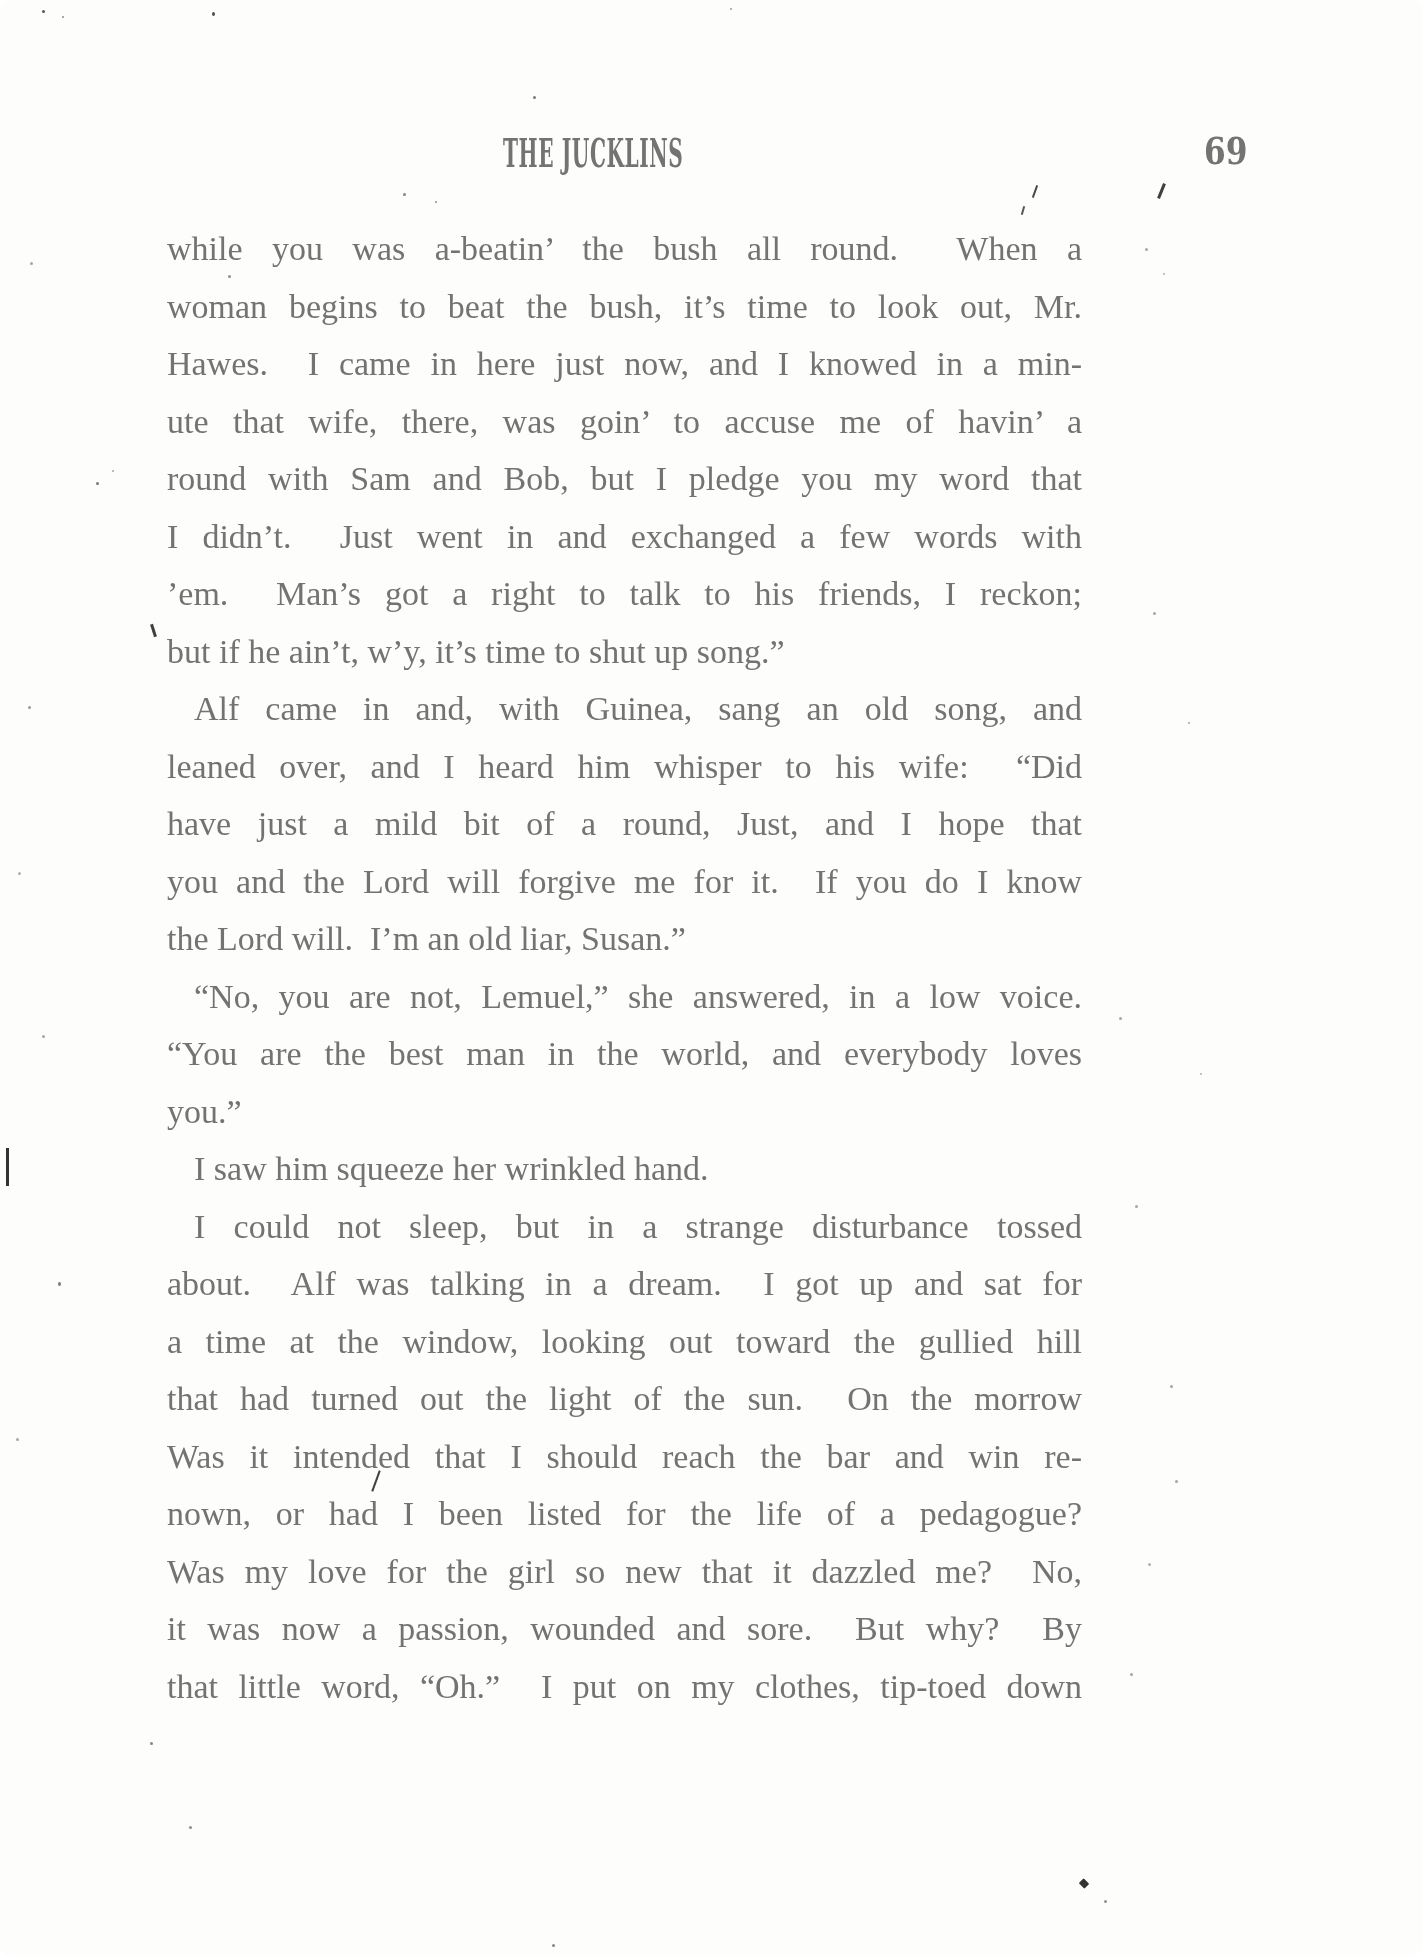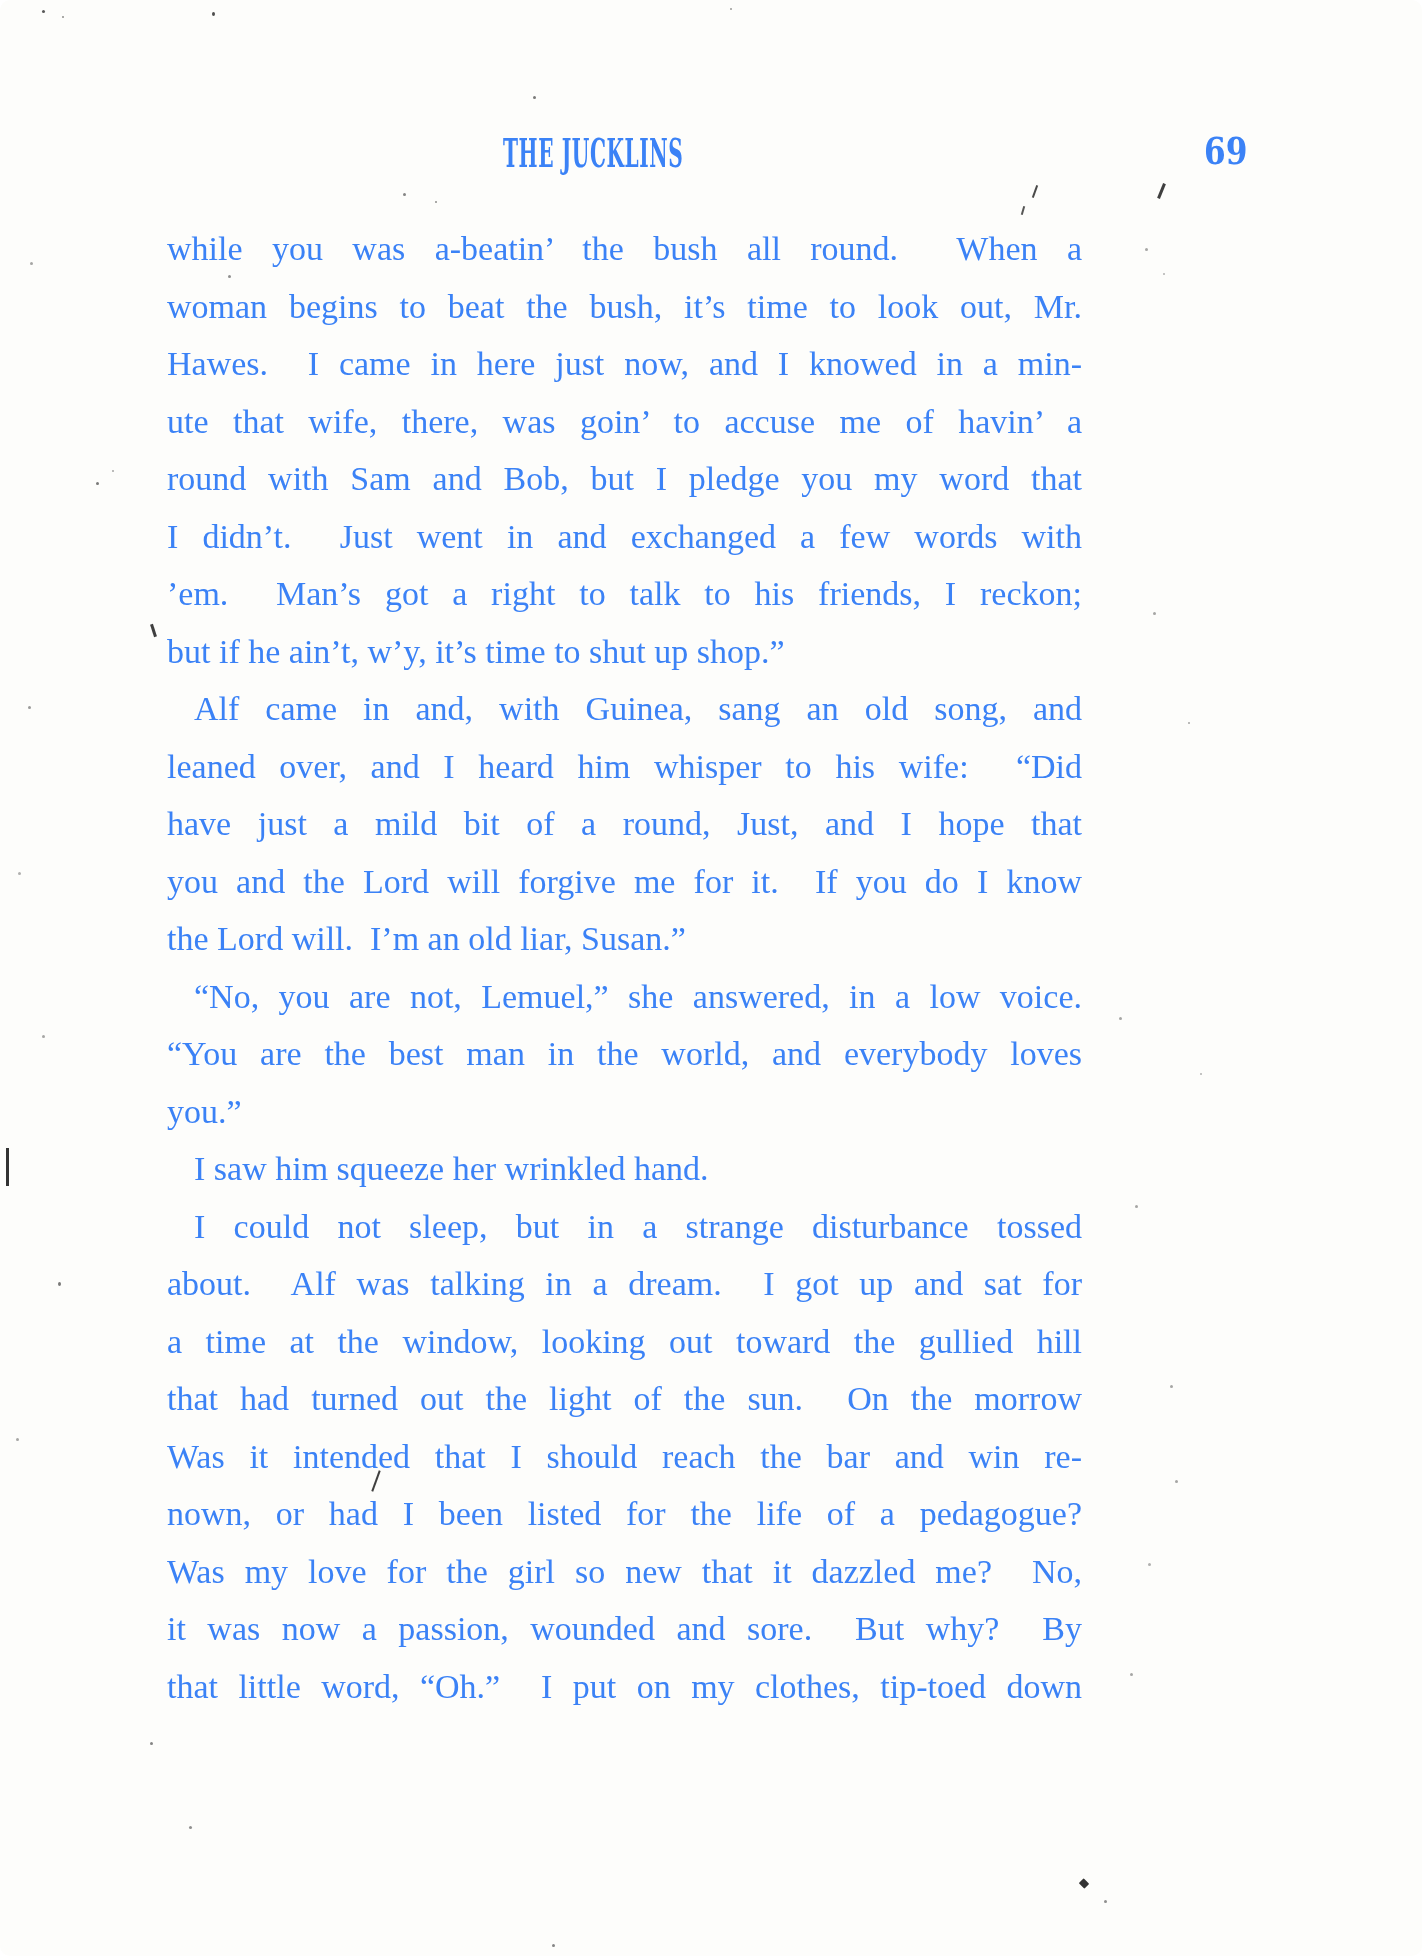--- a/index.html
+++ b/index.html
@@ -7,21 +7,21 @@
     padding: 0;
     background: #ffffff;
   }
   .page {
     position: relative;
     width: 1422px;
     height: 1956px;
     background: #fdfdfb;
     overflow: hidden;
     font-family: "Liberation Serif", serif;
-    color: #3b82f6;
+    color: #737373;
     border-radius: 10px;
   }
   
   .page-header { position: absolute; left: 0; top: 0; width: 100%; height: 0; }
   .running-title {
     position: absolute;
     left: 503px;
     top: 130px;
     font-family: "DejaVu Serif", serif;
     font-weight: bold;
@@ -89,21 +89,21 @@
 
   <main class="text-block">
 
   <div class="line">while you was a-beatin’ the bush all round.&nbsp; When a</div>
       <div class="line">woman begins to beat the bush, it’s time to look out, Mr.</div>
       <div class="line">Hawes.&nbsp; I came in here just now, and I knowed in a min-</div>
       <div class="line">ute that wife, there, was goin’ to accuse me of havin’ a</div>
       <div class="line">round with Sam and Bob, but I pledge you my word that</div>
       <div class="line">I didn’t.&nbsp; Just went in and exchanged a few words with</div>
       <div class="line">’em.&nbsp; Man’s got a right to talk to his friends, I reckon;</div>
-      <div class="line last">but if he ain’t, w’y, it’s time to shut up shop.”</div>
+      <div class="line last">but if he ain’t, w’y, it’s time to shut up song.”</div>
       <div class="line indent">Alf came in and, with Guinea, sang an old song, and</div>
       <div class="line">leaned over, and I heard him whisper to his wife:&nbsp; “Did</div>
       <div class="line">have just a mild bit of a round, Just, and I hope that</div>
       <div class="line">you and the Lord will forgive me for it.&nbsp; If you do I know</div>
       <div class="line last">the Lord will.&nbsp; I’m an old liar, Susan.”</div>
       <div class="line indent">“No, you are not, Lemuel,” she answered, in a low voice.</div>
       <div class="line">“You are the best man in the world, and everybody loves</div>
       <div class="line last">you.”</div>
       <div class="line indent last">I saw him squeeze her wrinkled hand.</div>
       <div class="line indent">I could not sleep, but in a strange disturbance tossed</div>

